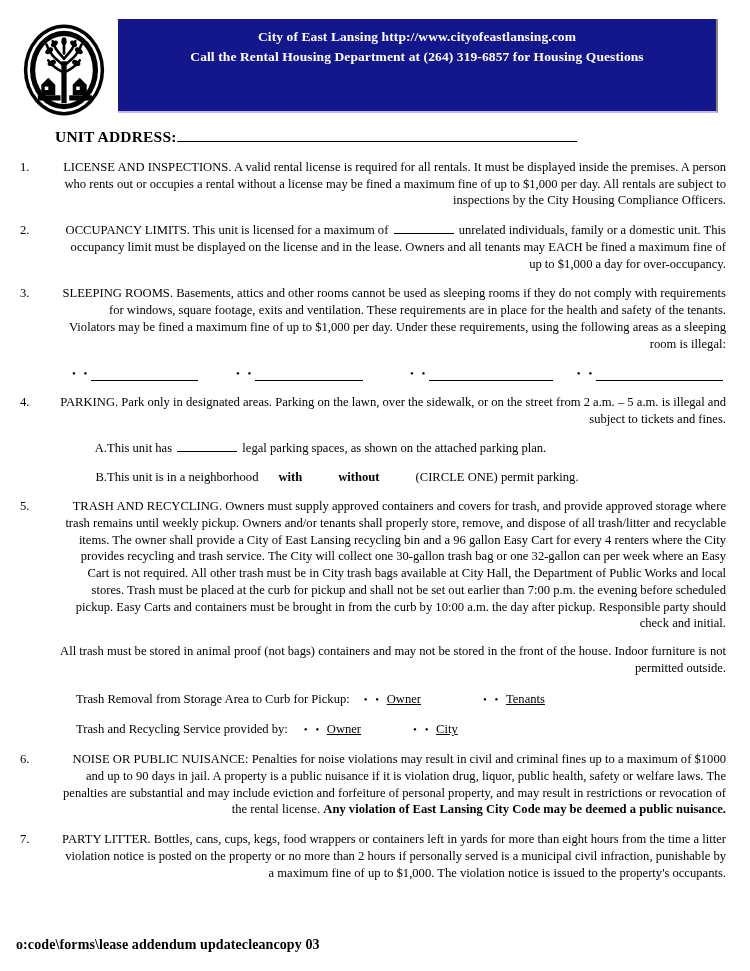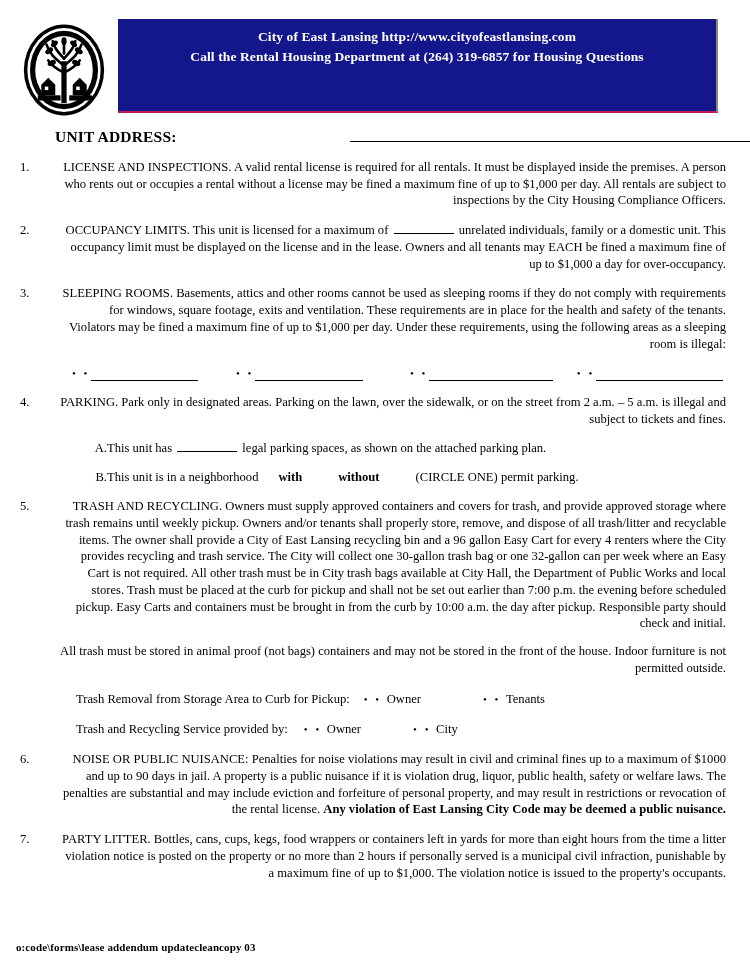--- a/index.html
+++ b/index.html
@@ -29,42 +29,41 @@
     height: 96px;
   }
   .banner {
     position: absolute;
     left: 118px;
     top: 19px;
     width: 600px;
     height: 94px;
     background: #14168c;
     border-right: 2px solid #8a8a7a;
-    border-bottom: 2px solid #be185d;
+    border-bottom: 2px solid #c4b5fd;
     box-sizing: border-box;
     padding-top: 8px;
   }
   .banner-line {
     color: #ffffff;
     font-weight: bold;
     font-size: 13.5px;
     text-align: center;
     line-height: 1.45;
     letter-spacing: 0.1px;
   }
 
   
   .unit-address {
     margin: 10px 0 0 55px;
     font-weight: bold;
     font-size: 15.5px;
     letter-spacing: 0.2px;
     display: flex;
     align-items: baseline;
-    justify-content: space-between;
   }
   .unit-address .ua-label { white-space: nowrap; }
   .ua-blank {
     display: inline-block;
     width: 400px;
     border-bottom: 1.6px solid #000;
     height: 13px;
   }
 
   
@@ -153,32 +152,32 @@
     display: flex;
     align-items: baseline;
   }
   .opt-label { white-space: nowrap; }
   .opt-choice {
     display: flex;
     align-items: baseline;
     white-space: nowrap;
   }
   .opt-choice .dots { padding-bottom: 0; }
-  .opt-text { margin-left: 5px; }
+  .opt-text { margin-left: 5px; text-decoration: underline; }
   .og-1 { width: 14px; }
   .og-2 { width: 62px; }
   .og-3 { width: 16px; }
   .og-4 { width: 52px; }
 
   
   .footer {
     position: absolute;
     left: 16px;
     bottom: 18px;
-    font-size: 11px;
+    font-size: 14px;
     font-weight: bold;
     letter-spacing: 0.1px;
   }
 </style>
 </head>
 <body>
 
 <div class="header">
 
   <svg class="seal" viewBox="0 0 100 110">

